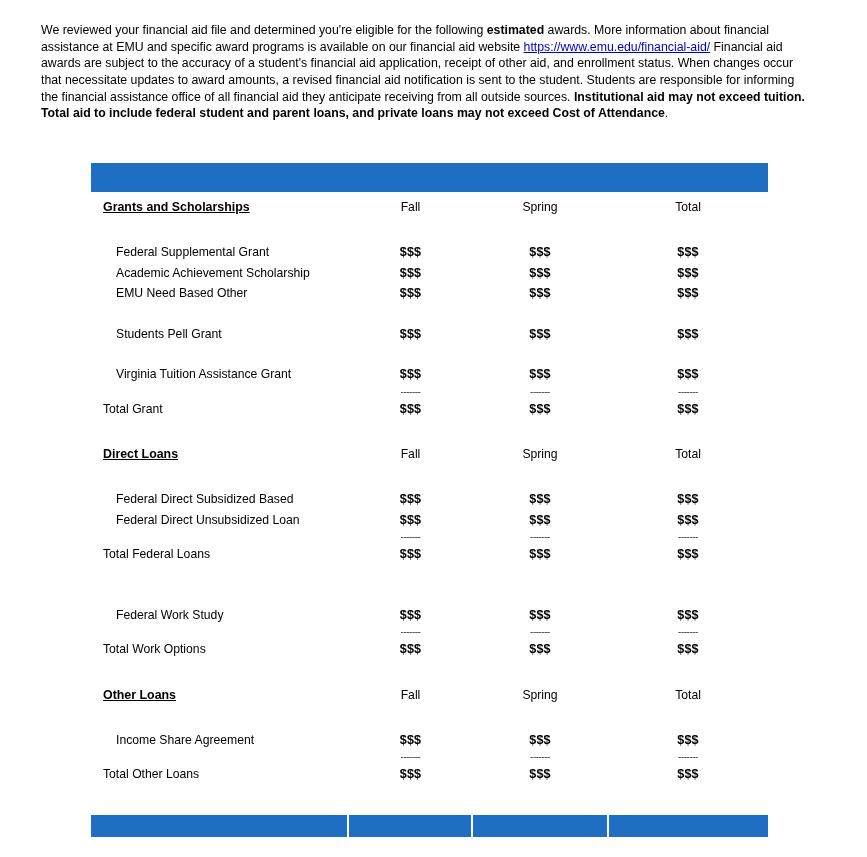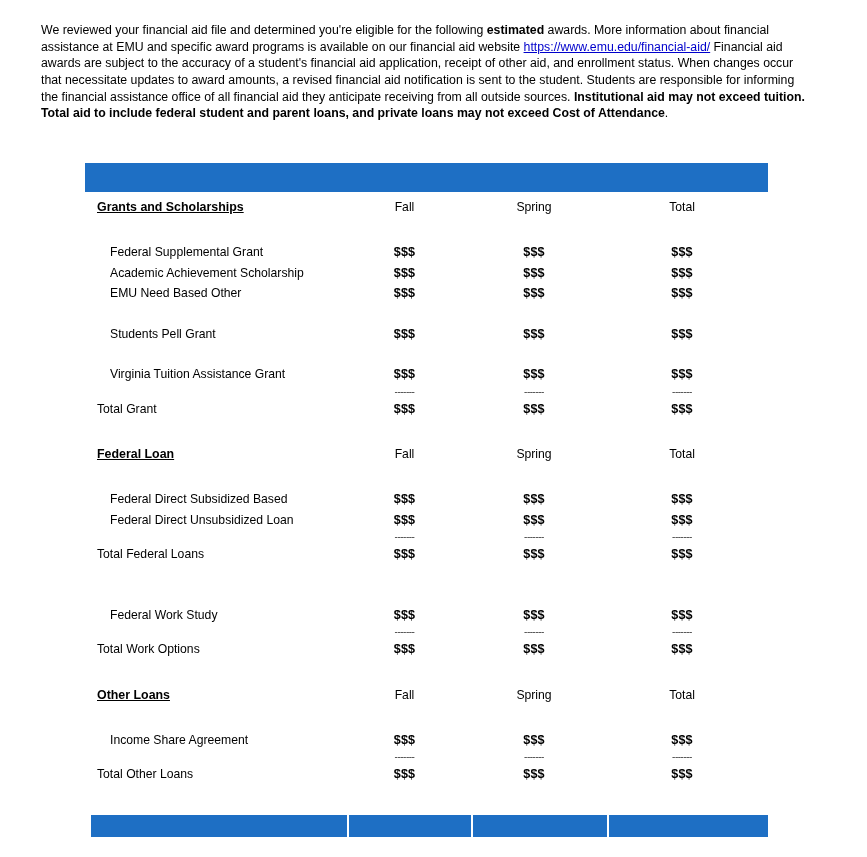--- a/index.html
+++ b/index.html
@@ -31,21 +31,21 @@
     color: #000;
     text-align: left;
   }
   .intro .b { font-weight: bold; }
   .intro a {
     color: #0000cc;
     text-decoration: underline;
   }
   .awards-table {
     position: absolute;
-    left: 85px;
+    left: 91px;
     top: 163px;
     width: 677px;
     border-collapse: collapse;
     font-size: 12.2px;
   }
   .awards-table td {
     padding: 0;
     vertical-align: middle;
   }
   .band {
@@ -222,21 +222,21 @@
         <td class="amt">$$$</td>
         <td class="amt">$$$</td>
         <td class="amt">$$$</td>
       </tr>
 
       <tr class="row-gap-md">
           <td colspan="4"></td>
         </tr>
 
       <tr class="row-h">
-        <td class="sec-head">Federal Loan</td>
+        <td class="sec-head">Direct Loans</td>
         <td class="term">Fall</td>
         <td class="term">Spring</td>
         <td class="term">Total</td>
       </tr>
       <tr class="row-gap-md">
           <td colspan="4"></td>
         </tr>
 
       <tr class="row-item">
         <td class="item-name">Federal Direct Subsidized Based</td>

